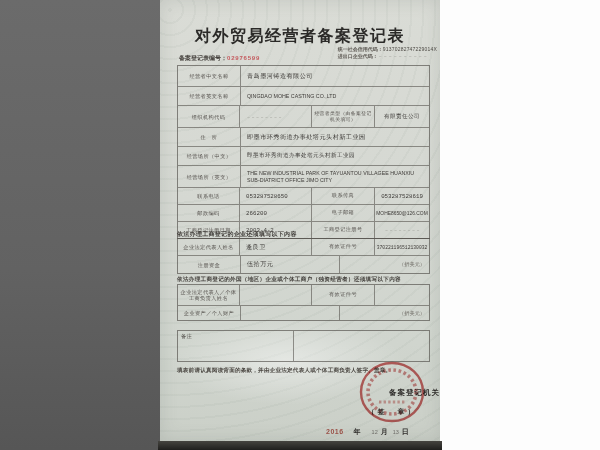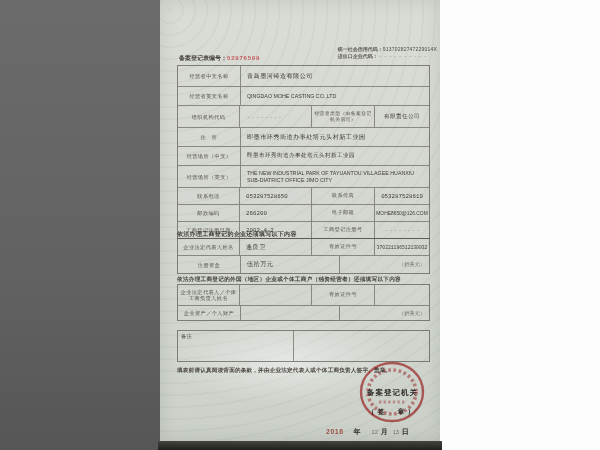--- a/index.html
+++ b/index.html
@@ -59,39 +59,40 @@
   .idnum{font-size:4.7px;}
   .dashval{color:#8f8f89;font-size:5px;letter-spacing:-0.5px;}
   .note{flex:none;width:90px;justify-content:flex-end;font-size:5.2px;color:#6b6761;padding-right:4px;}
   .sect{position:absolute;left:17px;font-size:6px;font-weight:bold;color:#403d39;letter-spacing:0.3px;}
   
   .rm-left{width:115px;align-items:flex-start;justify-content:flex-start;font-size:5.4px;color:#55514d;padding:2px 3px;}
   .rm-right{flex:1;}
   
   .footnote{position:absolute;left:17px;top:367px;width:256px;font-size:5.6px;font-weight:bold;color:#4a4641;letter-spacing:0.2px;}
   
-  .authority{position:absolute;top:388px;left:185px;width:95px;text-align:center;
+  .authority{position:absolute;top:388px;left:185px;width:95px;text-align:right;
     font-size:7.5px;font-weight:bold;color:#2e2c2a;letter-spacing:1px;z-index:2;}
   .sign{position:absolute;top:407px;left:185px;width:95px;text-align:center;
     font-size:7px;font-weight:bold;color:#33312e;letter-spacing:3px;z-index:2;}
   .stamp{position:absolute;left:197px;top:360px;width:70px;height:66px;z-index:3;
     mix-blend-mode:multiply;opacity:0.85;}
   .dateline{position:absolute;left:166px;top:427px;display:flex;align-items:baseline;z-index:2;}
   .dy{color:#9a5148;font-size:7px;font-weight:bold;letter-spacing:0.5px;margin-right:10px;}
   .du{font-size:7px;font-weight:bold;color:#2f2d2b;}
   .dn{font-size:5.5px;color:#6e6c68;margin:0 3px 0 5px;}
   .sp1{margin-right:6px;}
 </style>
 </head>
 <body>
 
 <div class="photo-bg"></div>
 
 <div class="paper">
 
+  <div class="title">对外贸易经营者备案登记表</div>
 
   <div class="codes">
     <div>
       <span class="cl">统一社会信用代码：</span><span class="cv">91370282747229014X</span>
     </div>
     <div>
       <span class="cl">进出口企业代码：</span><span class="dash">－－－－－－－－－－</span>
     </div>
   </div>
 

